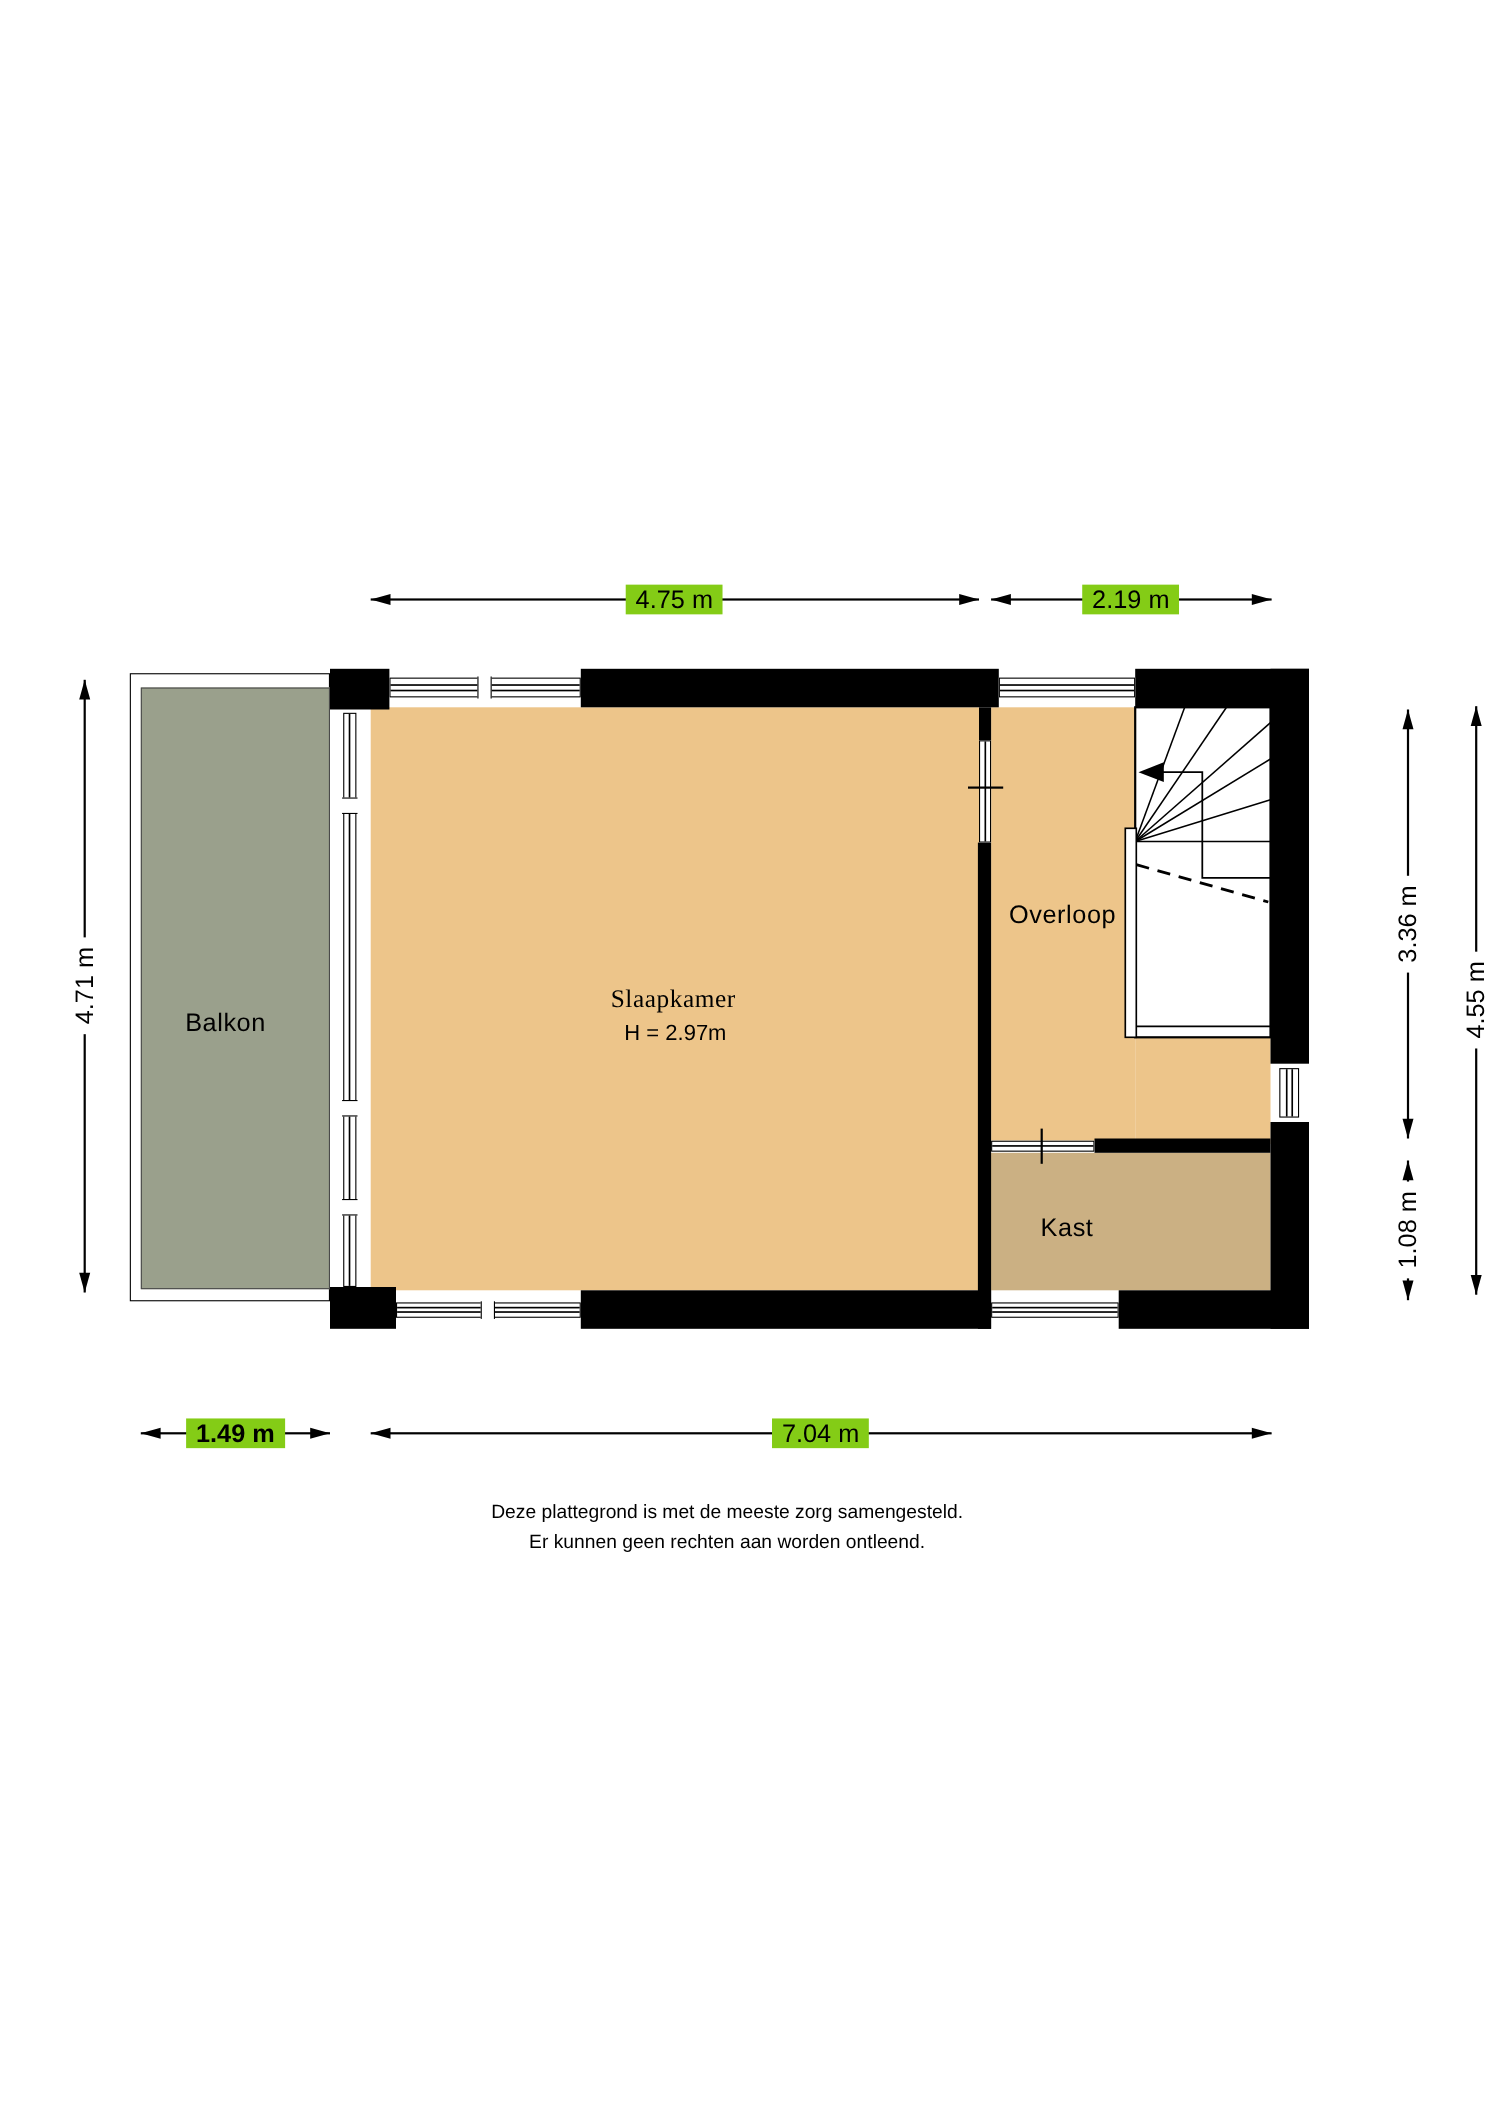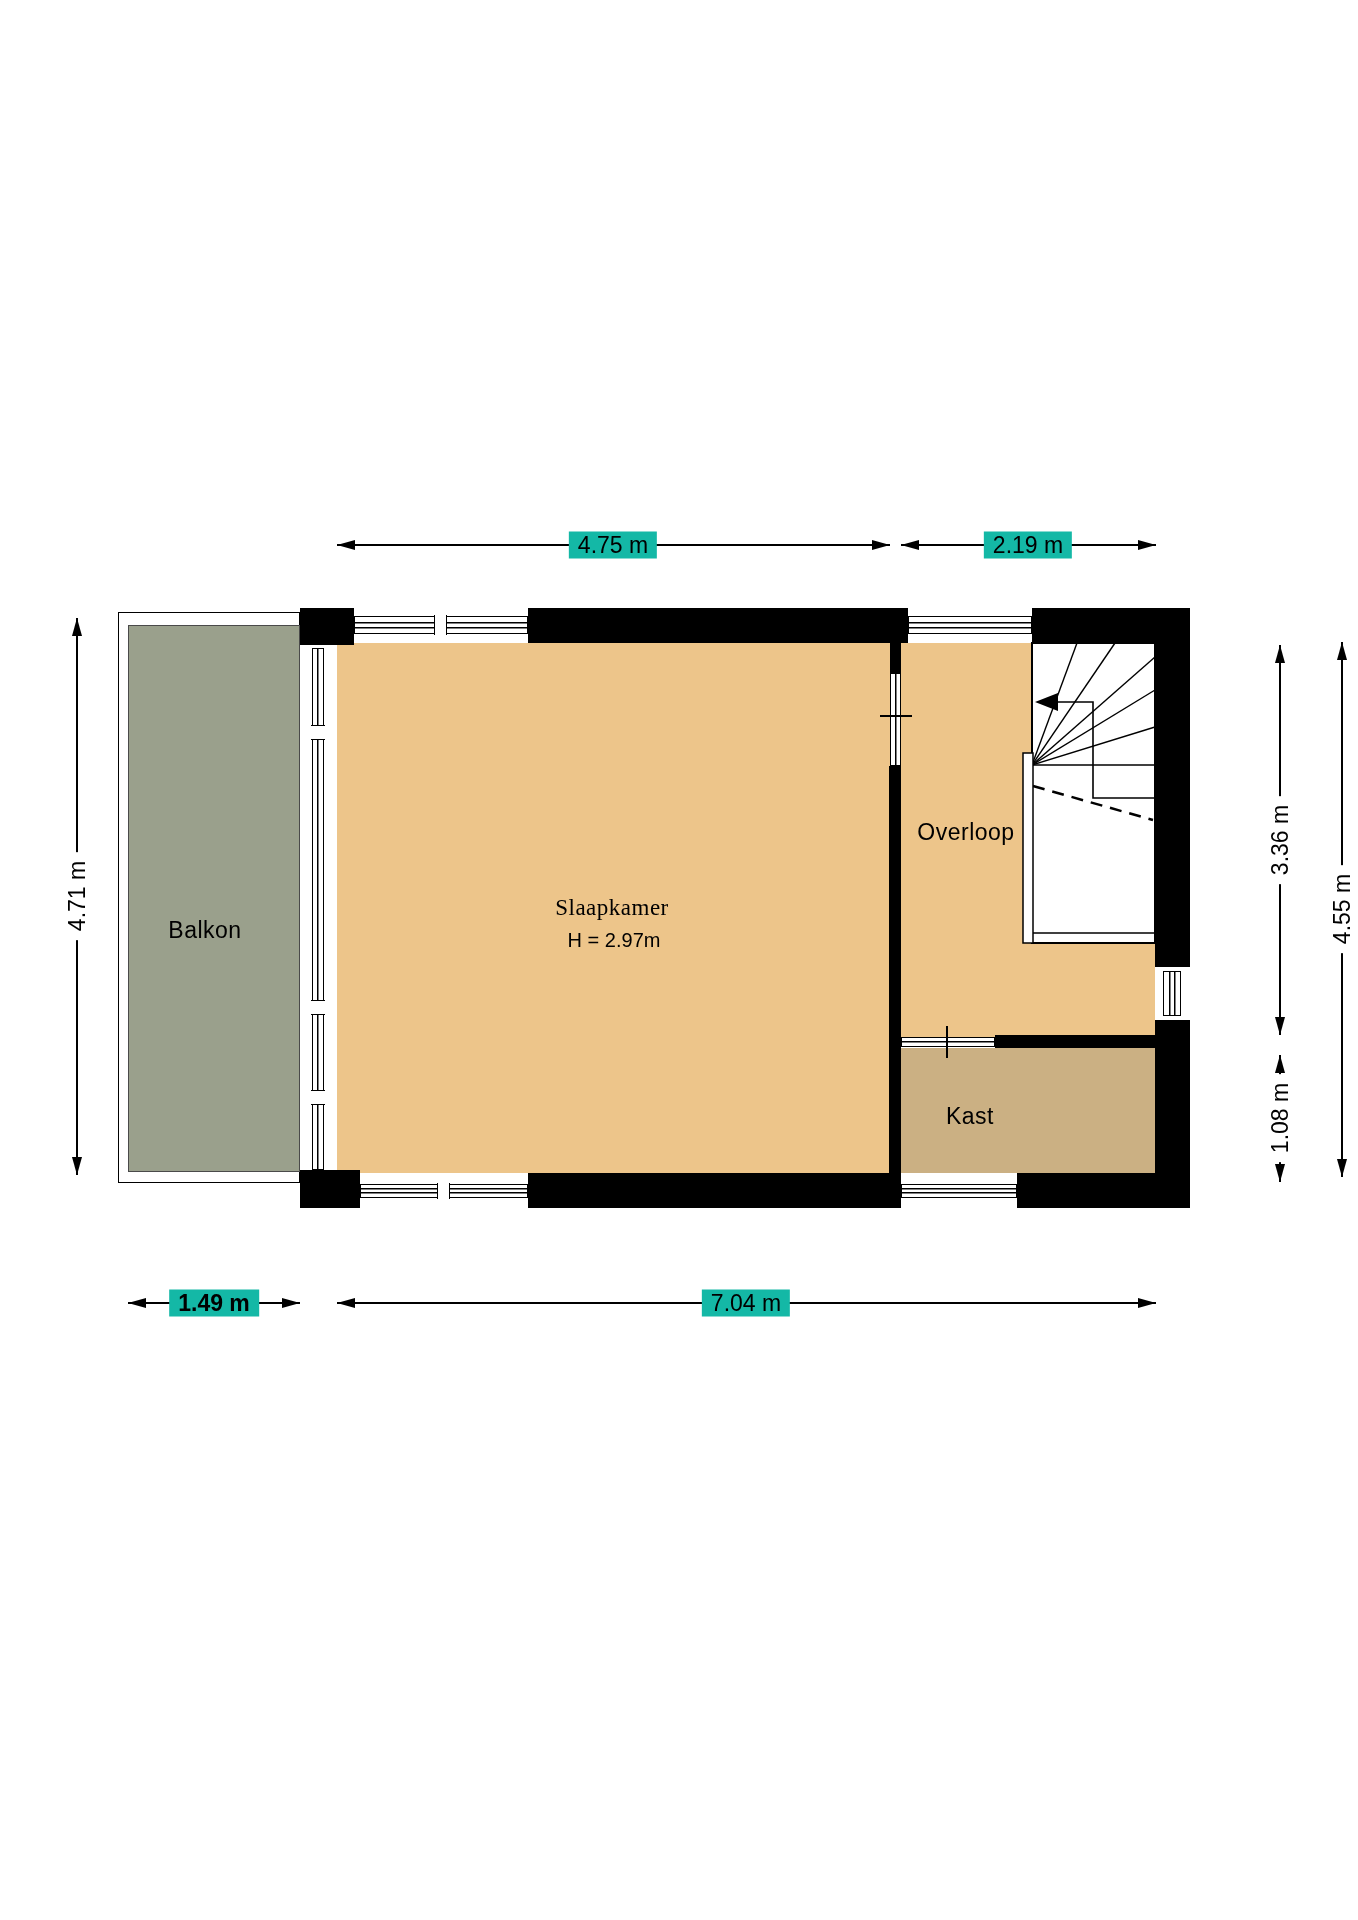--- a/index.html
+++ b/index.html
@@ -29,21 +29,21 @@
   .tick-v{position:absolute;width:2px;background:#000;}
   .dim-line-h{position:absolute;height:2px;background:#000;}
   .dim-line-v{position:absolute;width:2px;background:#000;}
   .arr{position:absolute;width:0;height:0;border-style:solid;}
   .arr-l{border-width:5.5px 18px 5.5px 0;border-color:transparent #000 transparent transparent;}
   .arr-r{border-width:5.5px 0 5.5px 18px;border-color:transparent transparent transparent #000;}
   .arr-u{border-width:0 5.5px 18px 5.5px;border-color:transparent transparent #000 transparent;}
   .arr-d{border-width:18px 5.5px 0 5.5px;border-color:#000 transparent transparent transparent;}
   .room-label{position:absolute;transform:translate(-50%,-50%);font-size:23px;letter-spacing:.5px;white-space:nowrap;}
   .sub-label{position:absolute;transform:translate(-50%,-50%);font-size:20px;white-space:nowrap;}
-  .dim-label{position:absolute;transform:translate(-50%,-50%);font-size:23px;background:#14b8a6;padding:0 9px;white-space:nowrap;z-index:3;}
+  .dim-label{position:absolute;transform:translate(-50%,-50%);font-size:23px;background:#84cc16;padding:0 9px;white-space:nowrap;z-index:3;}
   .dim-label-rot{position:absolute;transform:translate(-50%,-50%) rotate(-90deg);font-size:23px;background:#fff;padding:0 9px;white-space:nowrap;z-index:3;}
   .disclaimer{position:absolute;transform:translate(-50%,-50%);text-align:center;font-size:17.5px;line-height:27px;white-space:nowrap;}
   svg{position:absolute;left:0;top:0;}
 </style>
 </head>
 <body>
 
 <div class="canvas">
 
   <div class="railing" style="left:118px;top:612px;width:182px;height:571px;"></div>
@@ -141,14 +141,18 @@
   <div class="dim-line-h" style="left:128px;top:1302px;width:172px;"></div>
   <div class="arr arr-l" style="left:128px;top:1297.5px;"></div>
   <div class="arr arr-r" style="left:282px;top:1297.5px;"></div>
   <div class="dim-label" style="left:214px;top:1303px;font-weight:bold;">1.49 m</div>
 
   <div class="dim-line-h" style="left:337px;top:1302px;width:819px;"></div>
   <div class="arr arr-l" style="left:337px;top:1297.5px;"></div>
   <div class="arr arr-r" style="left:1138px;top:1297.5px;"></div>
   <div class="dim-label" style="left:746px;top:1303px;text-align:right;">7.04 m</div>
 
+  <div class="disclaimer" style="left:661px;top:1388px;">
+    <div>Deze plattegrond is met de meeste zorg samengesteld.</div>
+    <div>Er kunnen geen rechten aan worden ontleend.</div>
+  </div>
 
 </div>
 
 </body></html>

